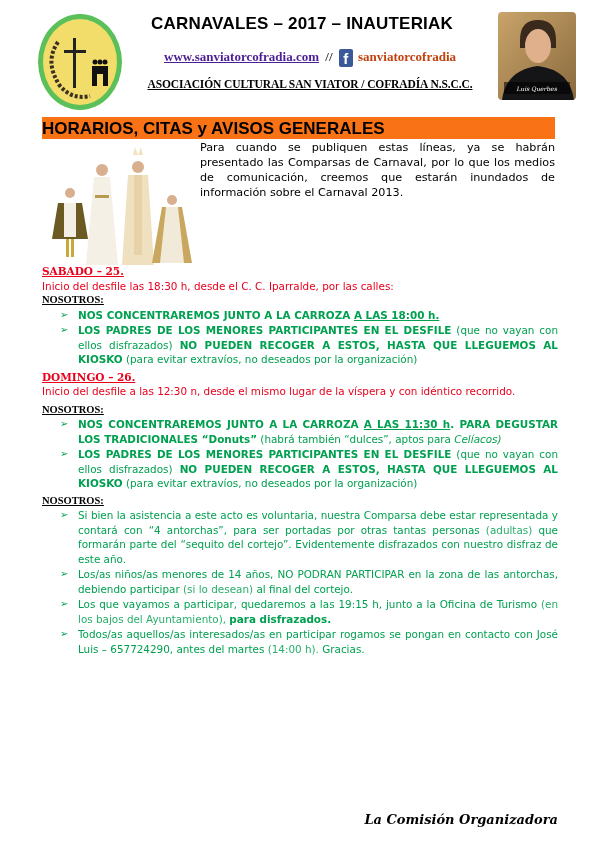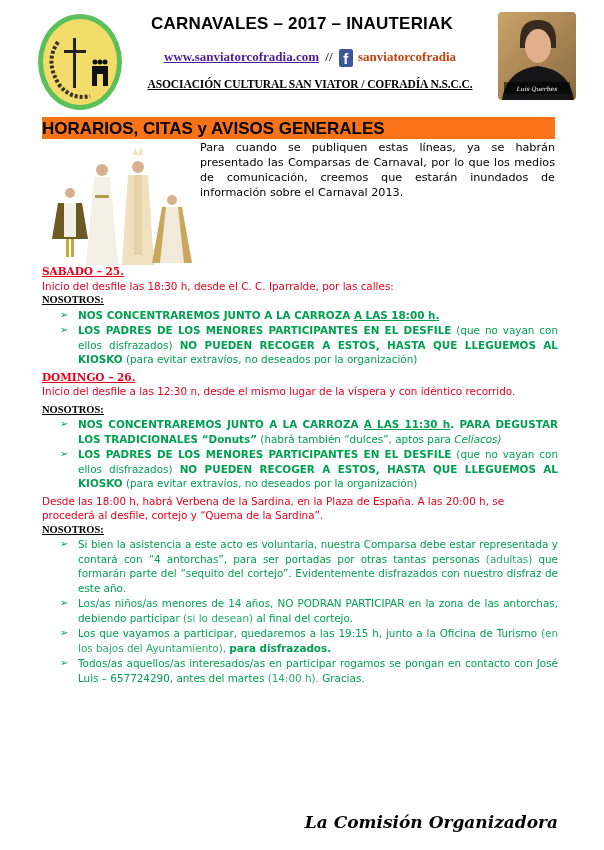--- a/index.html
+++ b/index.html
@@ -32,21 +32,21 @@
   .day { font-family:"DejaVu Serif", serif; font-weight:bold; text-decoration:underline; color:#e8001c; font-size:10.5px; }
   .day i { font-style:italic; }
   .nos { font-family:Liberation Serif, serif; font-weight:900; text-decoration:underline; font-size:10.5px; color:#000; }
   .ital { font-style:italic; }
   ul.bl { list-style:none; margin:0 0 3px 0; padding:0 0 0 36px; }
   ul.bl li { position:relative; text-align:justify; margin-bottom:1px; }
   ul.bl li .arrow { position:absolute; left:-18px; top:0; color:#00a050; font-size:10px; }
   .b { font-weight:bold; }
   .light { font-weight:normal; }
   .u { text-decoration:underline; }
-  .sig { right:46px; top:812px; font-family:"DejaVu Serif", serif; font-style:italic; font-weight:bold; font-size:17px; color:#000; }
+  .sig { right:46px; top:812px; font-family:"DejaVu Serif", serif; font-style:italic; font-weight:bold; font-size:13px; color:#000; }
   .mt4 { margin-top:4px; }
 </style>
 </head>
 <body>
 
 <div class="abs logo">
   <svg width="88" height="100" viewBox="0 0 88 100">
     <ellipse cx="44" cy="50" rx="42" ry="48" fill="#5cc05a"></ellipse>
     <ellipse cx="44" cy="50" rx="37" ry="43" fill="#f2dc6a"></ellipse>
     <path d="M22 30 q-14 20 2 44 q12 14 30 10" fill="none" stroke="#3b3020" stroke-width="4" stroke-dasharray="3 2"></path>
@@ -146,21 +146,20 @@
         <span class="b">NOS CONCENTRAREMOS JUNTO A LA CARROZA </span><span class="b u">A LAS 11:30 h</span><span class="b">. PARA DEGUSTAR LOS TRADICIONALES “Donuts”</span><span class="light"> (habrá también “dulces”, aptos para </span><span class="light ital">Celíacos)</span>
       </li>
       <li class="green">
         <span class="arrow">➢</span>
         <span class="b">LOS PADRES DE LOS MENORES PARTICIPANTES EN EL DESFILE</span><span class="light"> (que no vayan con ellos disfrazados) </span><span class="b">NO  PUEDEN RECOGER A ESTOS, HASTA QUE LLEGUEMOS AL KIOSKO</span><span class="light"> (para evitar extravíos, no deseados por la organización)</span>
       </li>
     </ul>
   </div>
 
   <div>
-    <div class="red">Desde las 18:00 h, habrá Verbena de la Sardina, en la Plaza de España. A las 20:00 h, se procederá al desfile, cortejo y “Quema de la Sardina”.</div>
     <div class="nos">NOSOTROS:</div>
     <ul class="bl">
       <li class="green">
         <span class="arrow">➢</span>
         <span>Si bien la asistencia a este acto es voluntaria, nuestra Comparsa debe estar representada y contará con “4 antorchas”, para ser portadas por otras tantas personas</span><span class="light" style="opacity:.85"> (adultas) </span><span>que formarán parte del “sequito del cortejo”. Evidentemente disfrazados con nuestro disfraz de este año.</span>
       </li>
       <li class="green">
         <span class="arrow">➢</span>
         <span>Los/as niños/as menores de 14 años, NO PODRAN PARTICIPAR en la zona de las antorchas, debiendo participar</span><span class="light" style="opacity:.85"> (si lo desean) </span><span>al final del cortejo.</span>
       </li>

